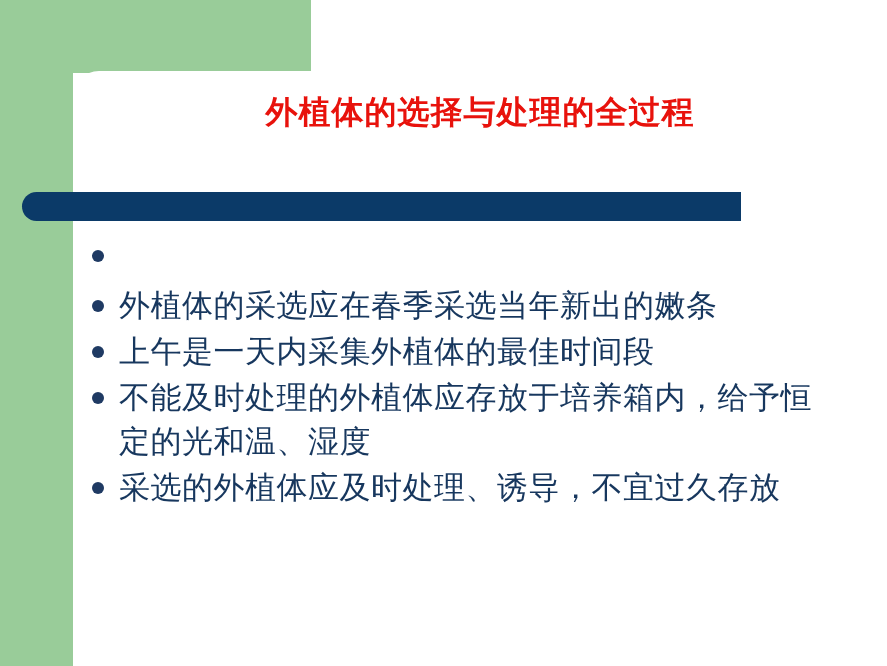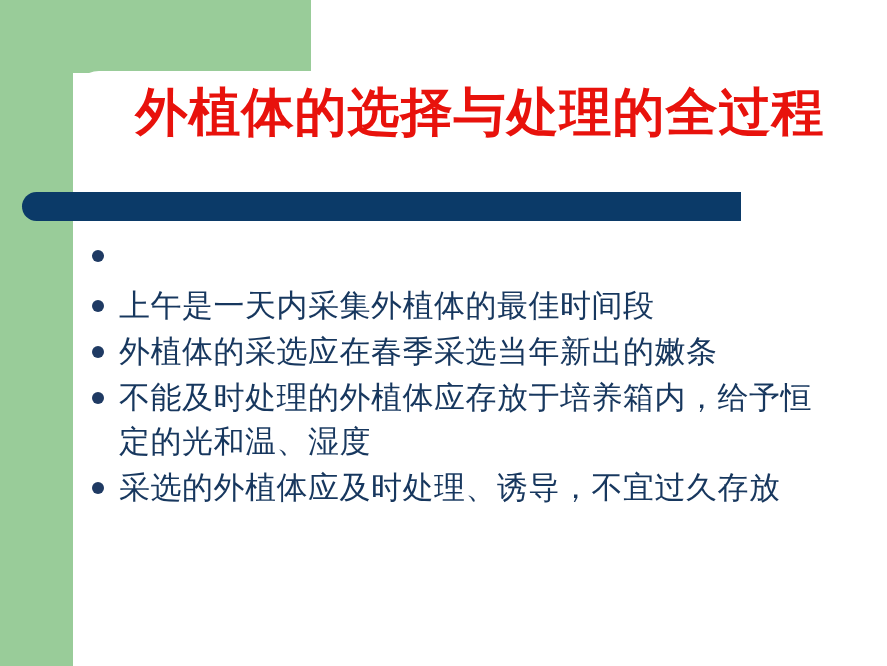--- a/index.html
+++ b/index.html
@@ -51,21 +51,21 @@
   .title {
     position: absolute;
     left: 130px;
     top: 82px;
     width: 700px;
     height: 62px;
     display: flex;
     align-items: center;
     justify-content: center;
     color: #e8120c;
-    font-size: 52px;
+    font-size: 32px;
     font-weight: bold;
     line-height: 1.05;
     letter-spacing: 1px;
     white-space: nowrap;
   }
 
   
   .divider-bar {
     position: absolute;
     left: 22px;
@@ -132,26 +132,26 @@
 
   <div class="bullet-list">
 
     <div class="bullet-item empty-item">
       <span class="bullet-marker"></span>
       <span class="bullet-text"></span>
     </div>
 
     <div class="bullet-item">
       <span class="bullet-marker"></span>
-      <span class="bullet-text">上午是一天内采集外植体的最佳时间段</span>
+      <span class="bullet-text">外植体的采选应在春季采选当年新出的嫩条</span>
     </div>
 
     <div class="bullet-item">
       <span class="bullet-marker"></span>
-      <span class="bullet-text">外植体的采选应在春季采选当年新出的嫩条</span>
+      <span class="bullet-text">上午是一天内采集外植体的最佳时间段</span>
     </div>
 
     <div class="bullet-item">
       <span class="bullet-marker"></span>
       <span class="bullet-text">不能及时处理的外植体应存放于培养箱内，给予恒定的光和温、湿度</span>
     </div>
 
     <div class="bullet-item">
       <span class="bullet-marker"></span>
       <span class="bullet-text">采选的外植体应及时处理、诱导，不宜过久存放</span>

